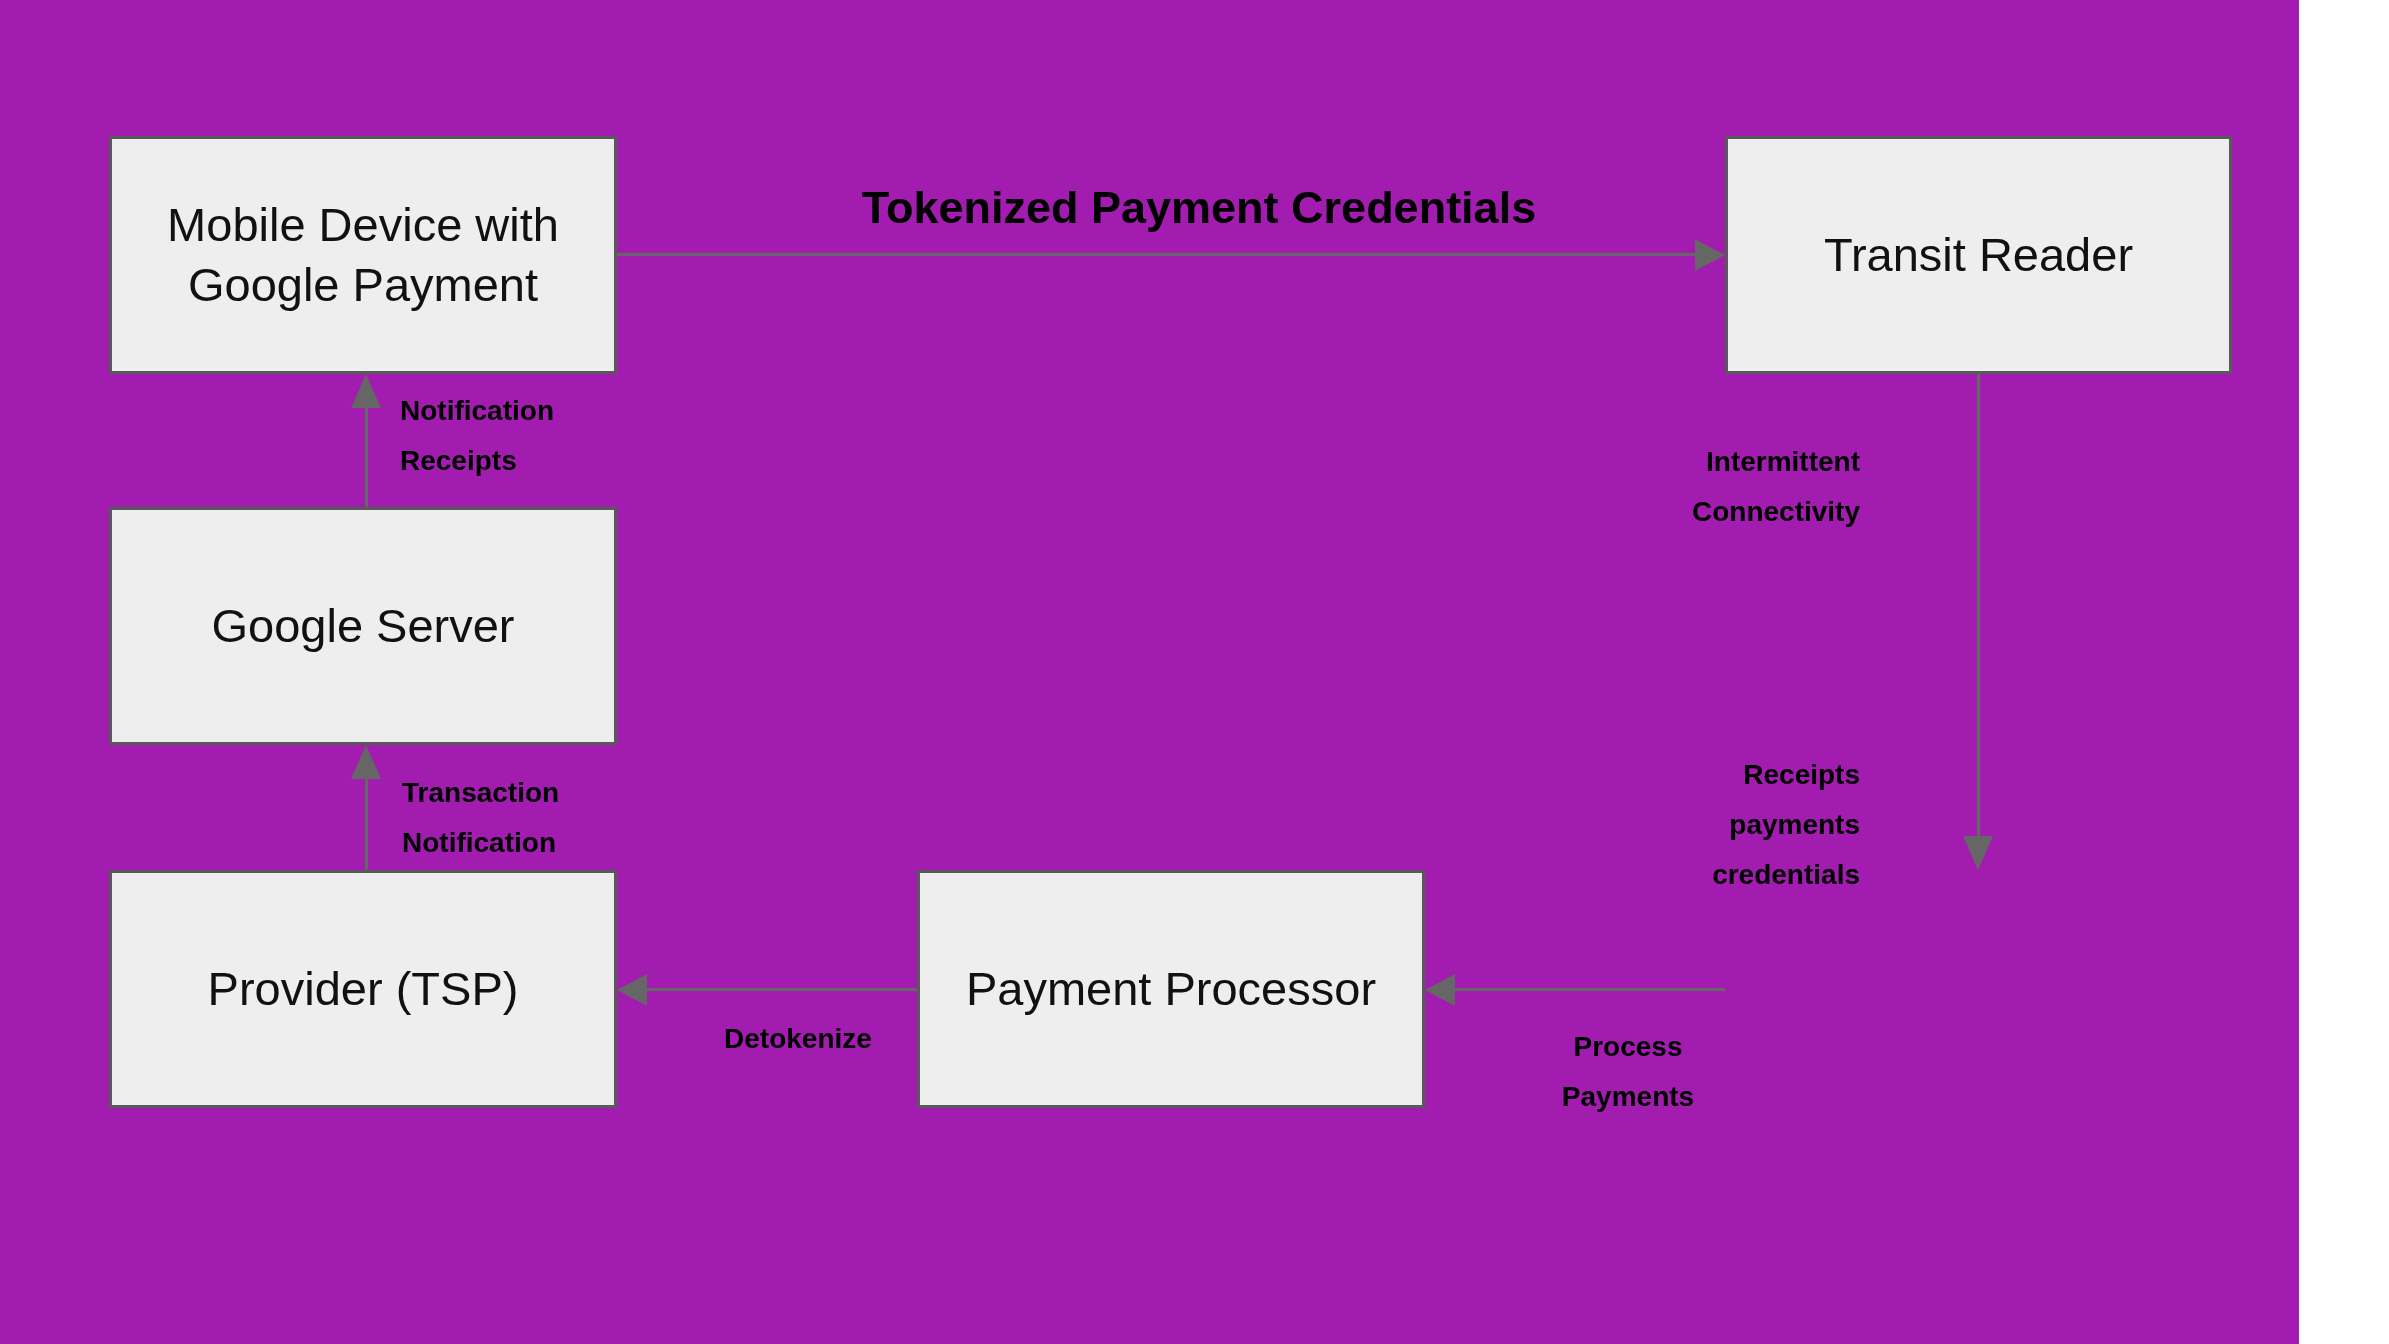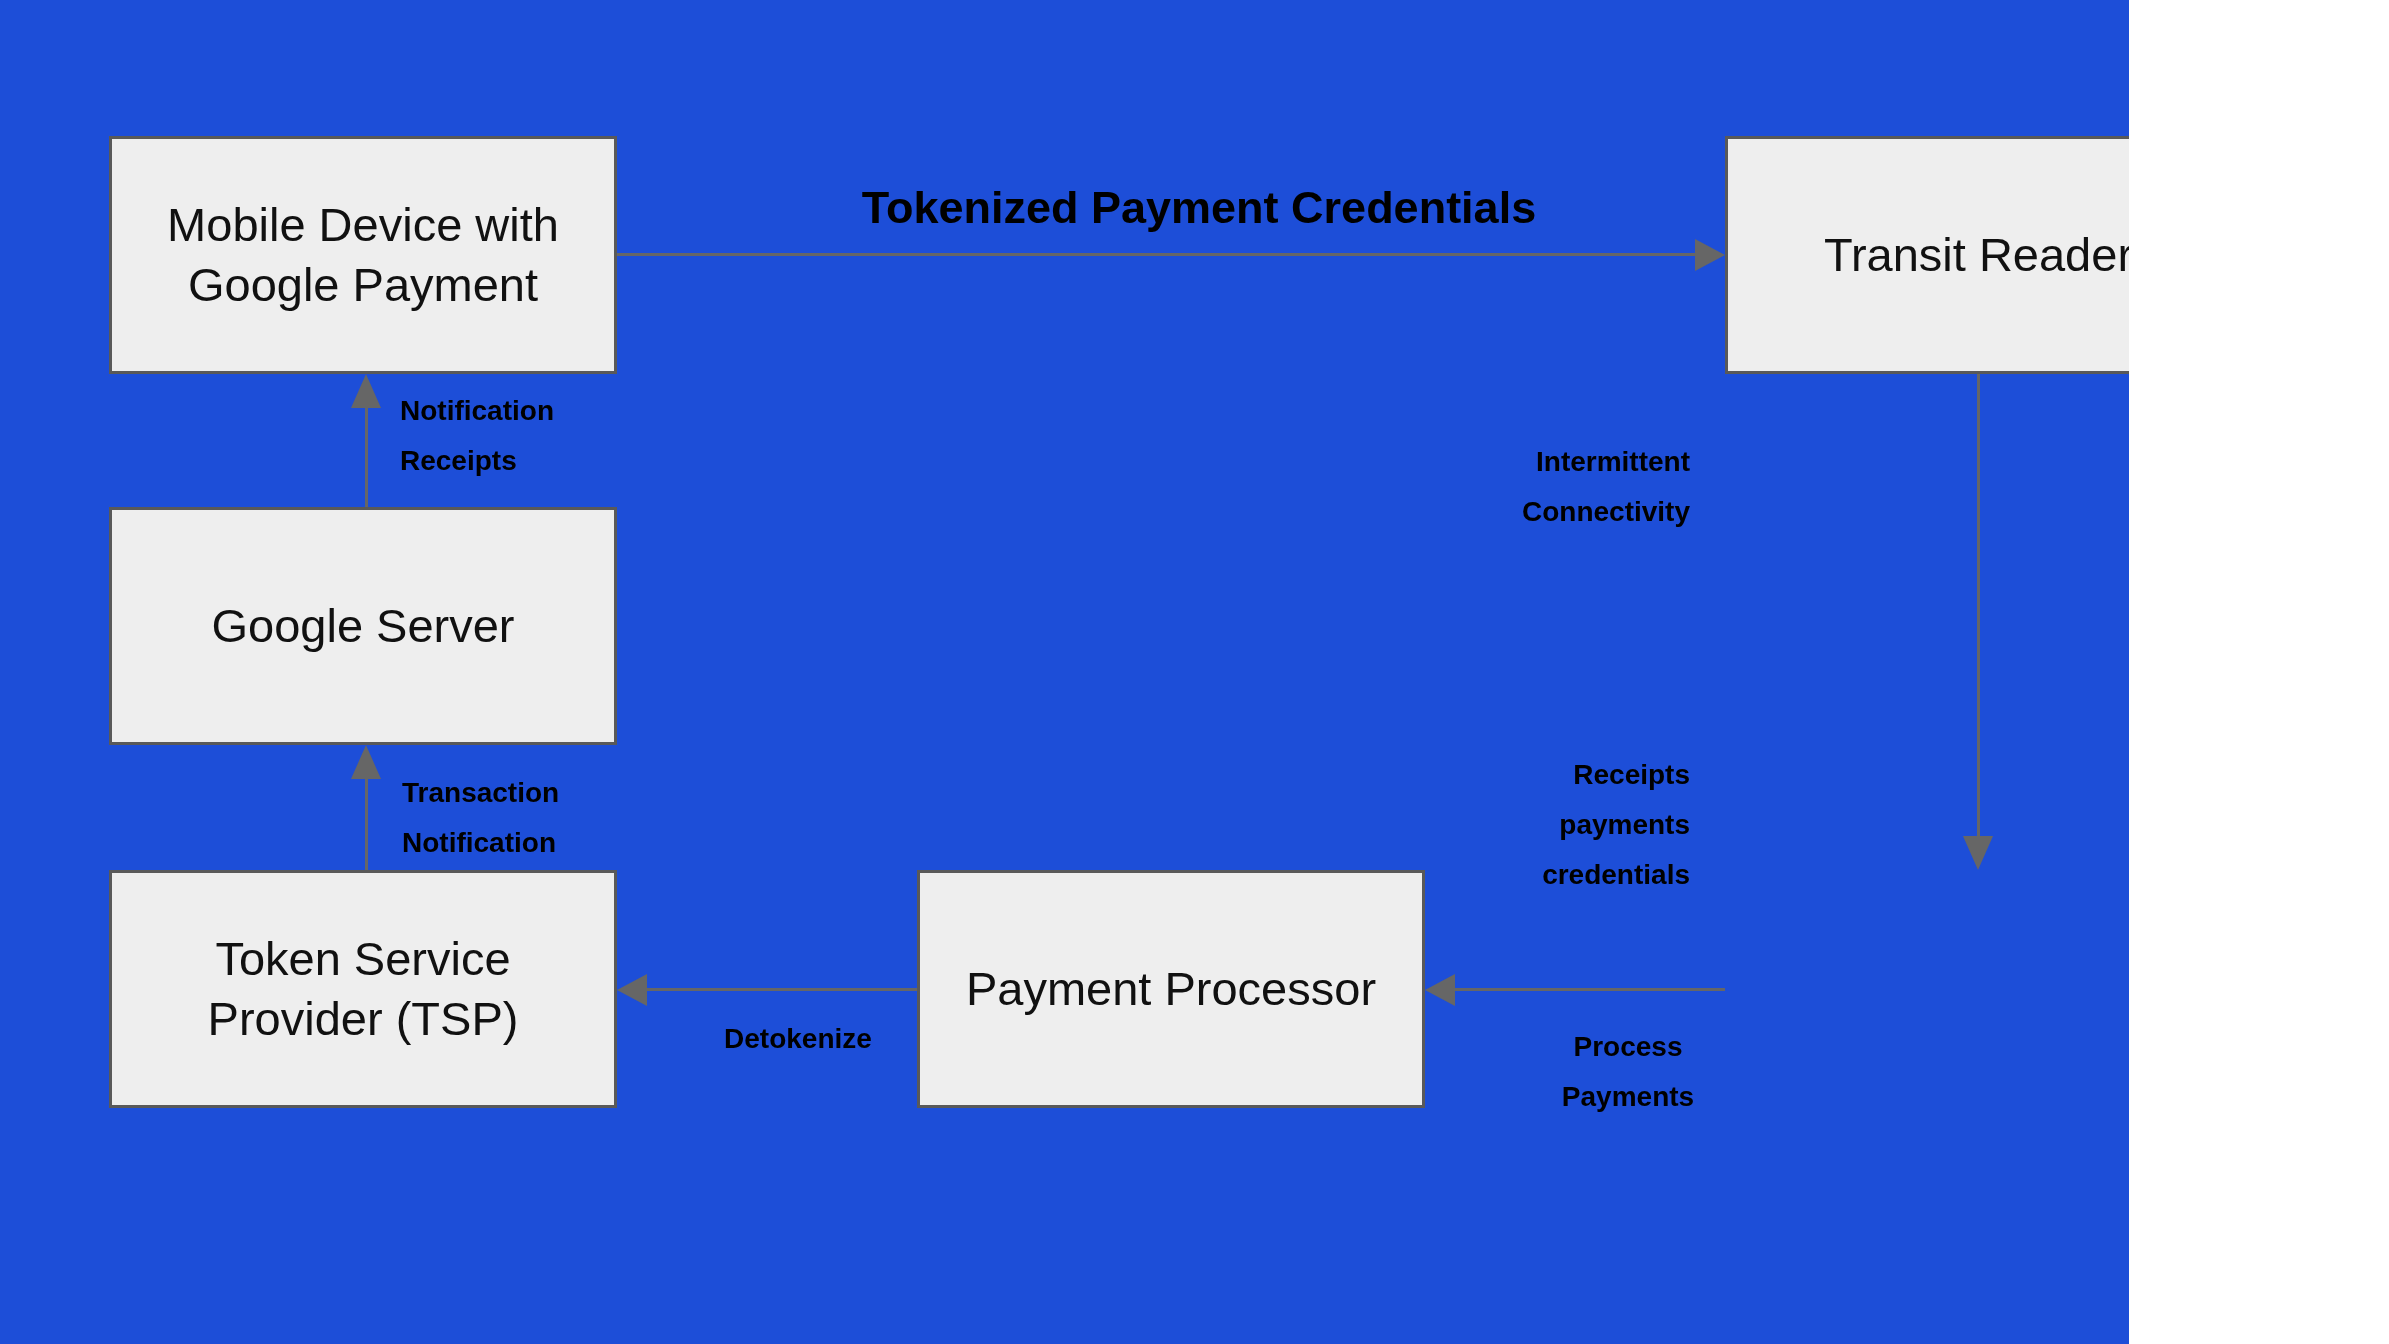--- a/index.html
+++ b/index.html
@@ -2,23 +2,23 @@
 <html><head>
 <meta charset="utf-8">
 <style>
   html, body {
     margin: 0;
     padding: 0;
     background: #ffffff;
   }
   .canvas {
     position: relative;
-    width: 2129px;
+    width: 2299px;
     height: 1344px;
-    background: #1d4ed8;
+    background: #a21caf;
     font-family: "Liberation Sans", sans-serif;
     overflow: hidden;
   }
   .node {
     position: absolute;
     box-sizing: border-box;
     width: 508px;
     height: 238px;
     background: #eeeeee;
     border: 3px solid #595959;
@@ -98,21 +98,20 @@
   </div>
 
   <div class="node" style="left:109px; top:507px;">
     <div class="node-label">
       <span>Google Server</span>
     </div>
   </div>
 
   <div class="node" style="left:109px; top:870px;">
     <div class="node-label">
-      <span>Token Service</span>
       <span>Provider (TSP)</span>
     </div>
   </div>
 
   <div class="node" style="left:917px; top:870px;">
     <div class="node-label">
       <span>Payment Processor</span>
     </div>
   </div>
 

